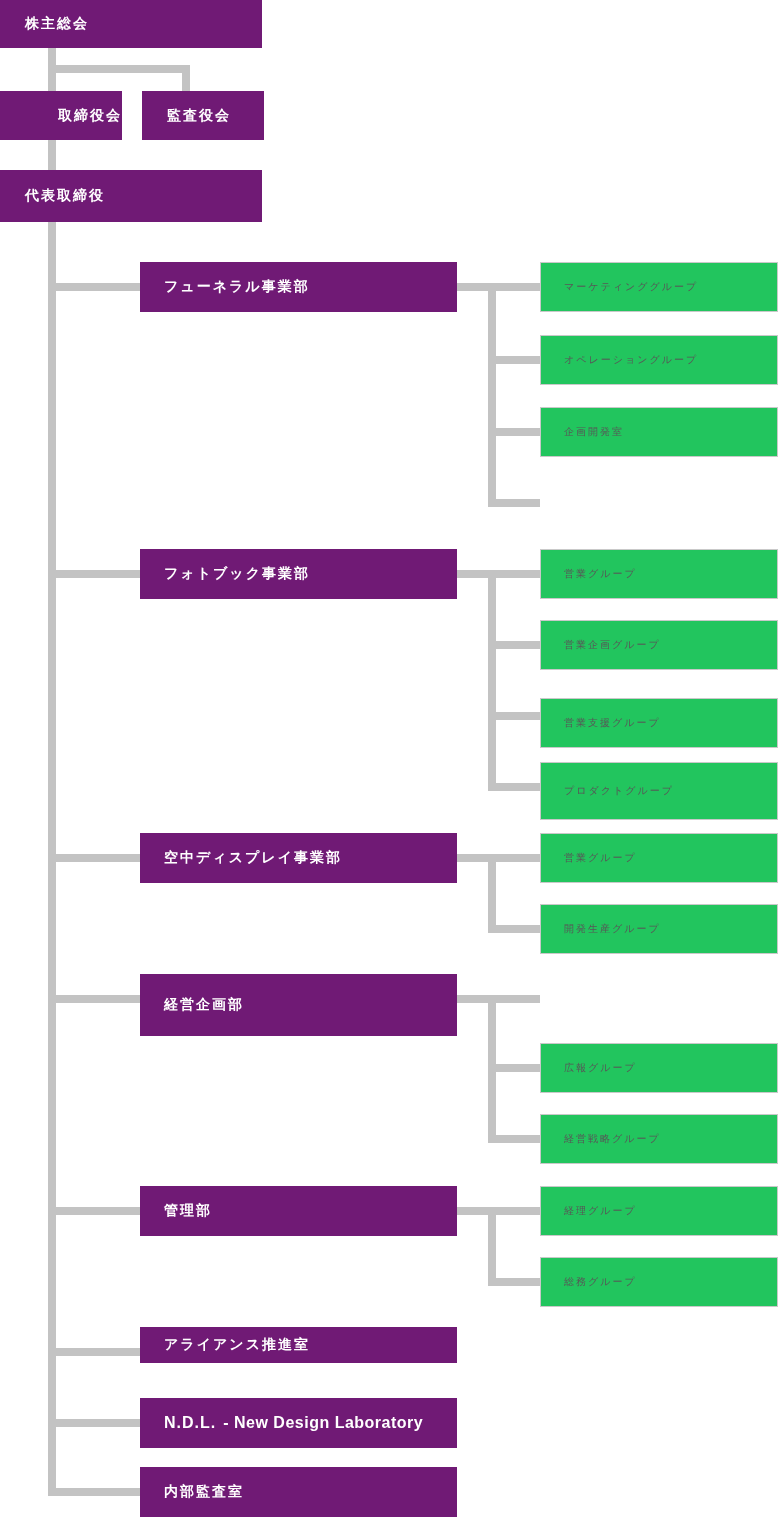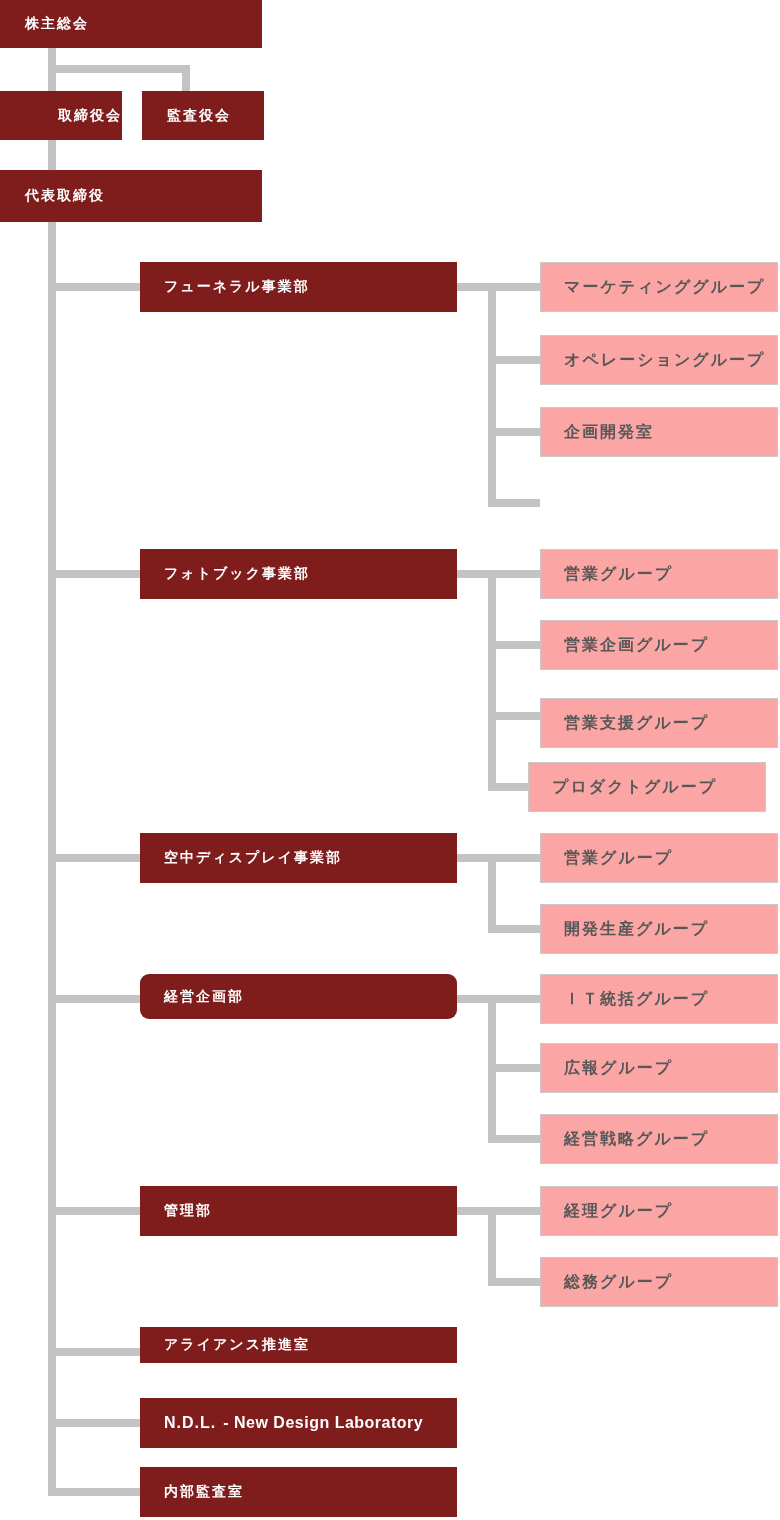--- a/index.html
+++ b/index.html
@@ -10,41 +10,41 @@
   }
   #chart {
     position: relative;
     width: 780px;
     height: 1520px;
     background: #ffffff;
     overflow: hidden;
   }
   .dark-box {
     position: absolute;
-    background: #7f1d1d;
+    background: #701a75;
     color: #ffffff;
     display: flex;
     align-items: center;
     box-sizing: border-box;
     font-size: 14px;
     font-weight: bold;
     letter-spacing: 2px;
     padding-left: 24px;
     z-index: 2;
   }
   .light-box {
     position: absolute;
-    background: #fca5a5;
+    background: #22c55e;
     border: 1px solid #c9c9c9;
     color: #575757;
     display: flex;
     align-items: center;
     box-sizing: border-box;
-    font-size: 16px;
-    font-weight: bold;
+    font-size: 10px;
+    font-weight: normal;
     letter-spacing: 2px;
     padding-left: 23px;
     z-index: 2;
   }
   .line {
     position: absolute;
     background: #c3c3c3;
     z-index: 1;
   }
   .ndl-sub {
@@ -129,21 +129,21 @@
   </div>
 
   <div class="dark-box" style="left:140px; top:549px; width:317px; height:50px;">
     <span>フォトブック事業部</span>
   </div>
 
   <div class="dark-box" style="left:140px; top:833px; width:317px; height:50px;">
     <span>空中ディスプレイ事業部</span>
   </div>
 
-  <div class="dark-box" style="left:140px; top:974px; width:317px; height:45px;border-radius:9px;">
+  <div class="dark-box" style="left:140px; top:974px; width:317px; height:62px;">
     <span>経営企画部</span>
   </div>
 
   <div class="dark-box" style="left:140px; top:1186px; width:317px; height:50px;">
     <span>管理部</span>
   </div>
 
   <div class="dark-box" style="left:140px; top:1327px; width:317px; height:36px;">
     <span>アライアンス推進室</span>
   </div>
@@ -169,34 +169,31 @@
 
   <div class="light-box" style="left:540px; top:549px; width:238px; height:50px;">
     <span>営業グループ</span>
   </div>
   <div class="light-box" style="left:540px; top:620px; width:238px; height:50px;">
     <span>営業企画グループ</span>
   </div>
   <div class="light-box" style="left:540px; top:691px; width:238px; height:50px;margin-top:7px;">
     <span>営業支援グループ</span>
   </div>
-  <div class="light-box" style="left:528px; top:762px; width:238px; height:50px;">
+  <div class="light-box" style="left:540px; top:762px; width:238px; height:58px;">
     <span>プロダクトグループ</span>
   </div>
 
   <div class="light-box" style="left:540px; top:833px; width:238px; height:50px;">
     <span>営業グループ</span>
   </div>
   <div class="light-box" style="left:540px; top:904px; width:238px; height:50px;">
     <span>開発生産グループ</span>
   </div>
 
-  <div class="light-box" style="left:540px; top:974px; width:238px; height:50px;">
-    <span>ＩＴ統括グループ</span>
-  </div>
   <div class="light-box" style="left:540px; top:1043px; width:238px; height:50px;">
     <span>広報グループ</span>
   </div>
   <div class="light-box" style="left:540px; top:1114px; width:238px; height:50px;">
     <span>経営戦略グループ</span>
   </div>
 
   <div class="light-box" style="left:540px; top:1186px; width:238px; height:50px;">
     <span>経理グループ</span>
   </div>

